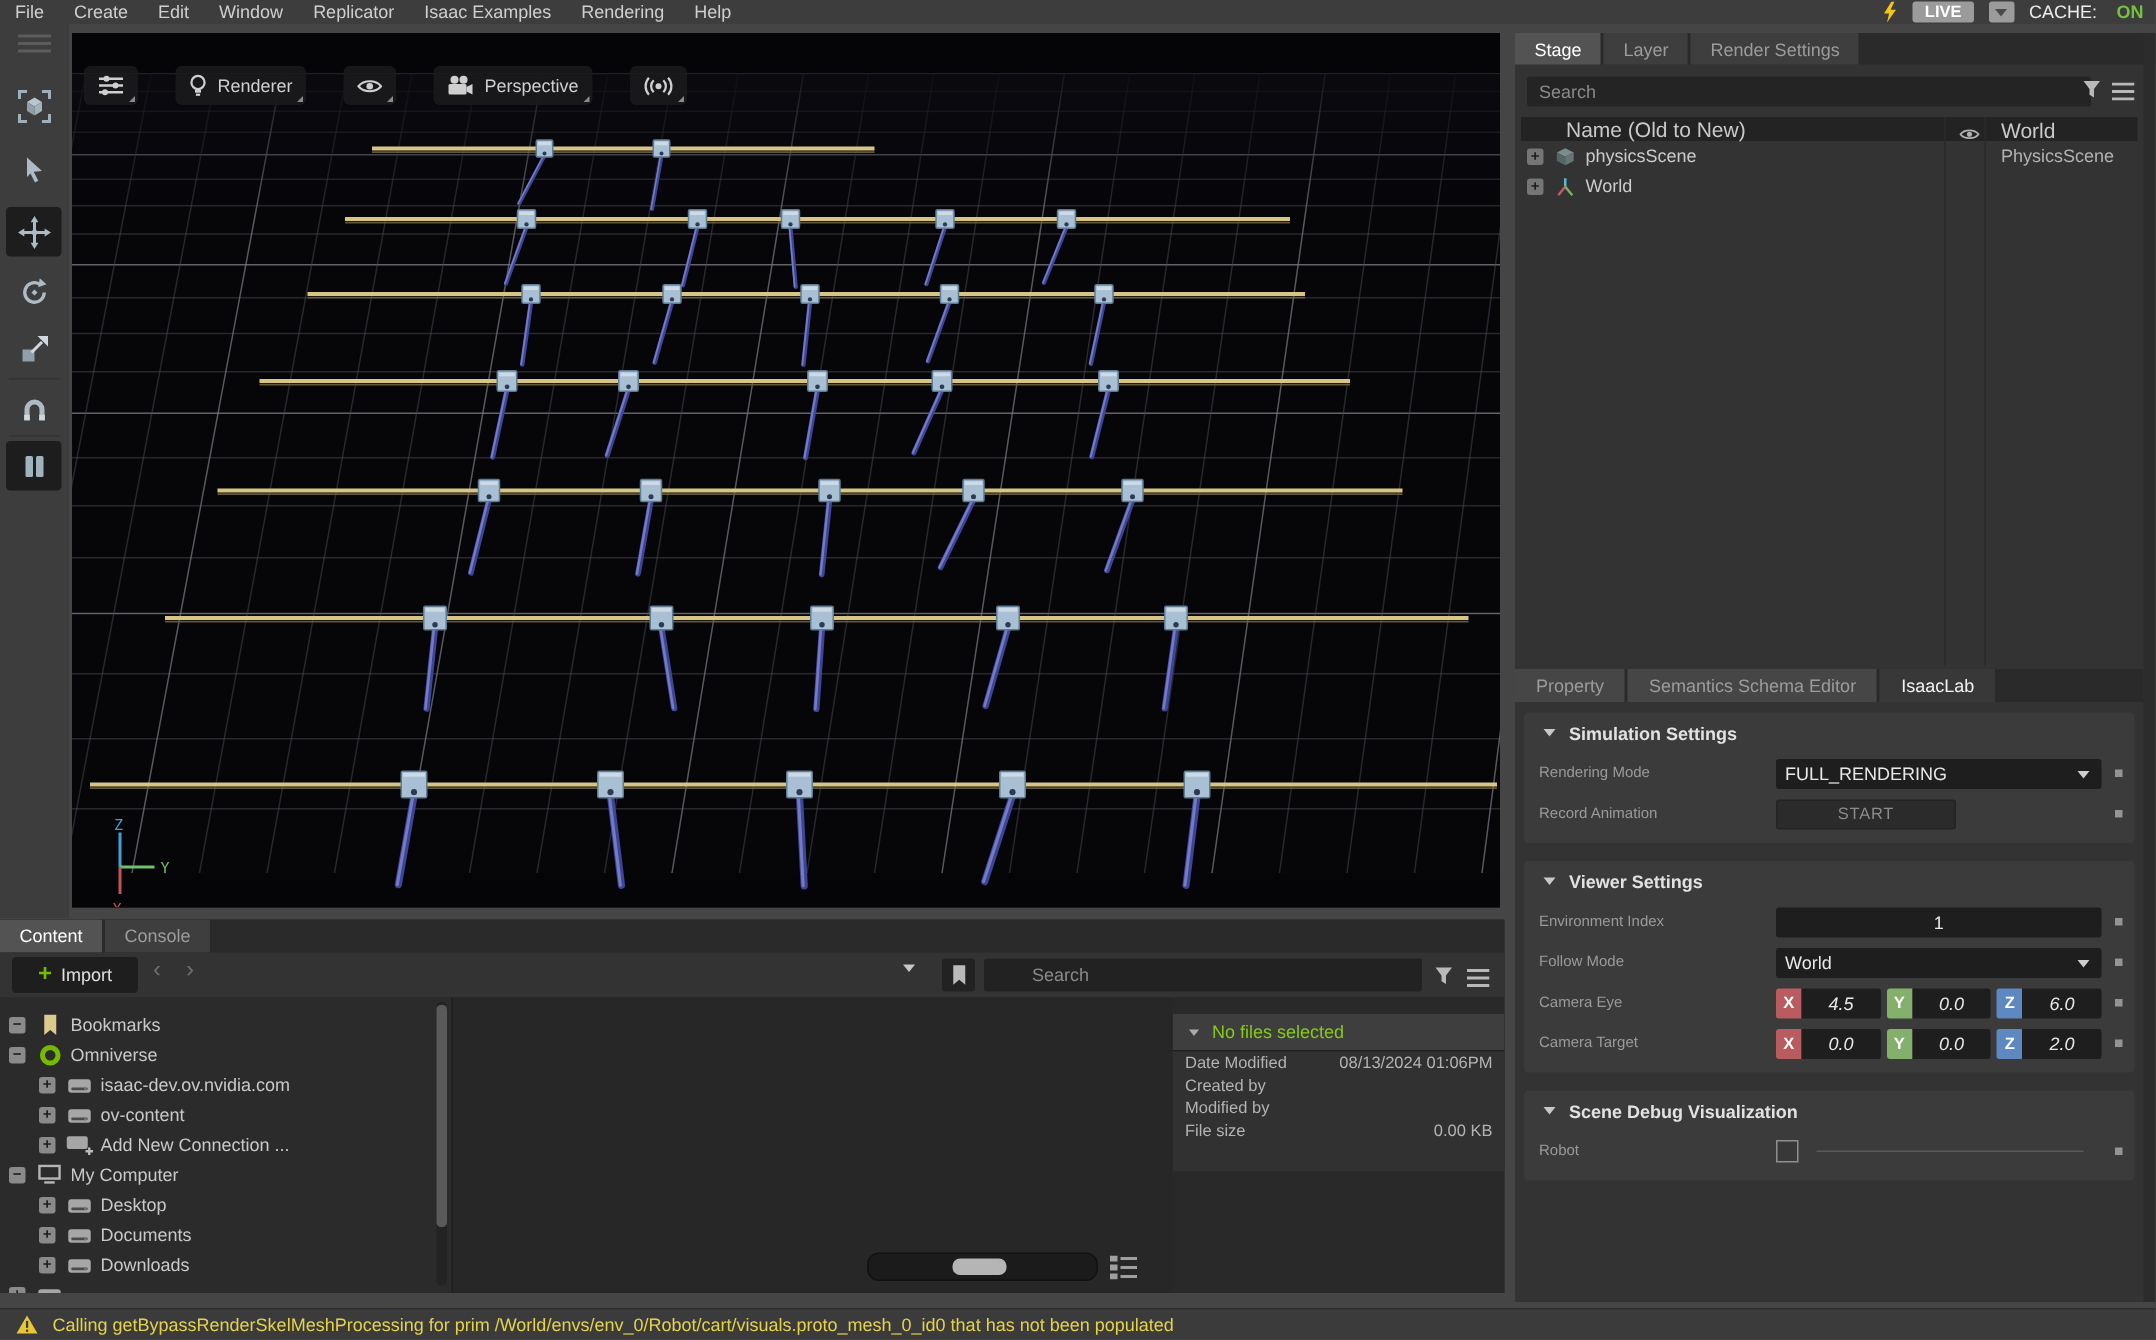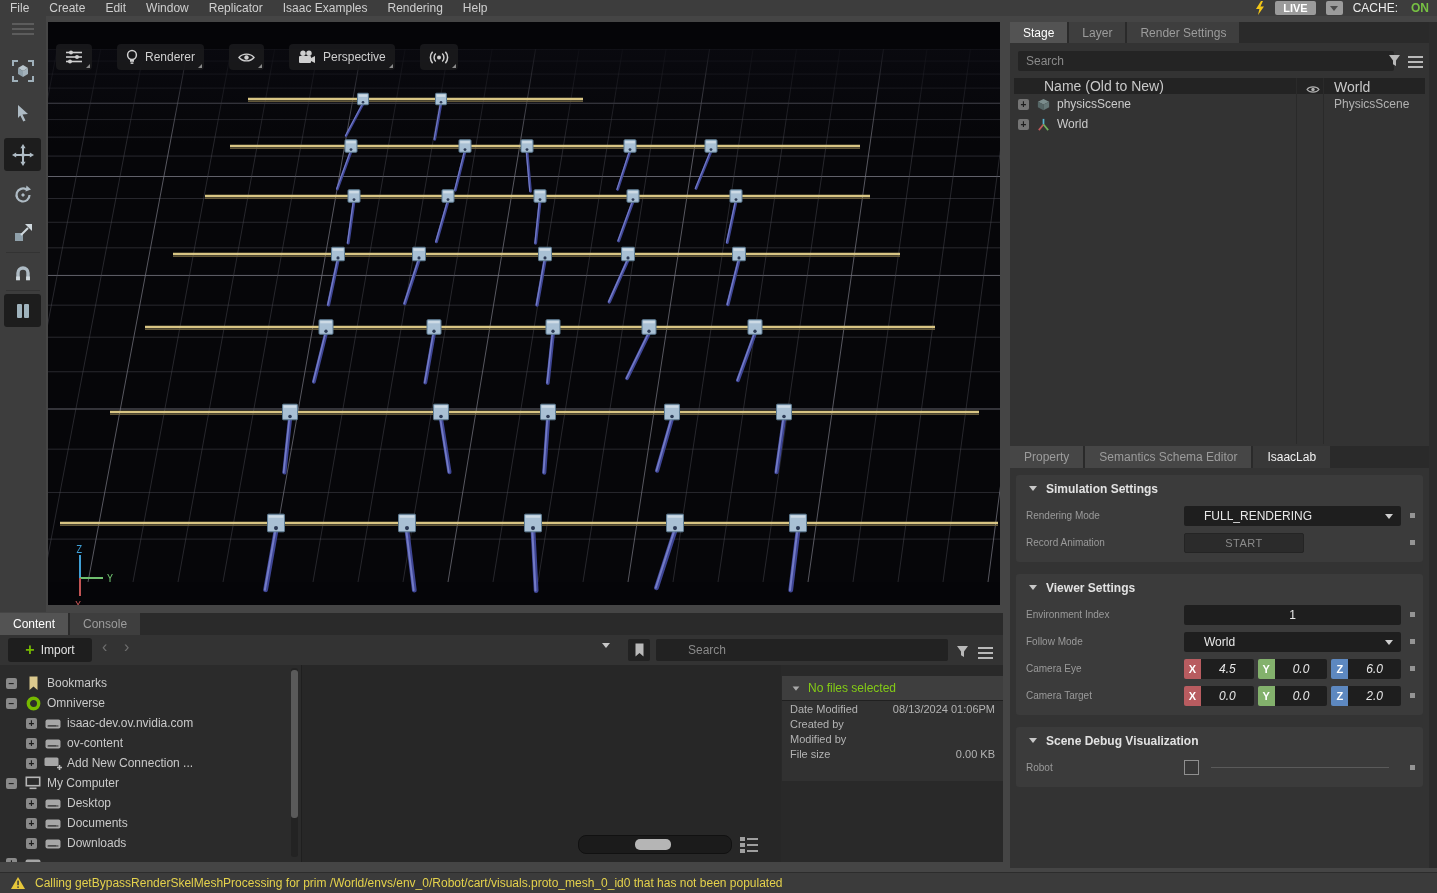--- a/index.html
+++ b/index.html
@@ -60,21 +60,21 @@
   .pp-content{position:absolute;top:446px;left:0;right:8px;bottom:0;background:#333;padding:7px 6px 0 6px;box-sizing:border-box;}
   .psec{background:#3b3b3b;border-radius:3px;margin-bottom:12px;padding-bottom:6px;}
   .psec-h{height:27px;display:flex;align-items:center;gap:9px;padding-left:13px;color:#e2e2e2;font-size:12px;font-weight:bold;}
   .tri-down{width:0;height:0;border-left:4px solid transparent;border-right:4px solid transparent;border-top:5px solid #c8c8c8;}
   .prow{height:27px;display:flex;align-items:center;padding:0 8px 0 10px;}
   .plabel{width:158px;color:#9a9a9a;font-size:10px;flex-shrink:0;}
   .farea{flex:1;display:flex;align-items:center;}
   .pfield{flex:1;height:20px;background:#1e1e1e;border-radius:2px;display:flex;align-items:center;
           color:#e8e8e8;font-size:12px;position:relative;}
   .pfield.center{justify-content:center;}
-  .pfield.dd{padding-left:20px;}
+  .pfield.dd{padding-left:6px;}
   .dd-caret{position:absolute;right:8px;top:8px;width:0;height:0;border-left:4px solid transparent;
             border-right:4px solid transparent;border-top:5px solid #cfcfcf;}
   .pdot{width:5px;height:5px;background:#949494;margin-left:9px;flex-shrink:0;}
   .start-btn{width:118px;height:18px;background:#2b2b2b;border:1px solid #242424;color:#8b8b8b;font-size:11px;
              display:flex;align-items:center;justify-content:center;letter-spacing:0.5px;border-radius:2px;}
   .xyz{flex:1;display:flex;gap:4px;}
   .xyz-g{flex:1;display:flex;}
   .badge{width:17px;height:20px;display:flex;align-items:center;justify-content:center;color:#fff;
          font-size:11px;font-weight:bold;border-radius:2px 0 0 2px;flex-shrink:0;}
   .badge.bx{background:#b85c60;}.badge.by{background:#83b16c;}.badge.bz{background:#5d88c0;}

